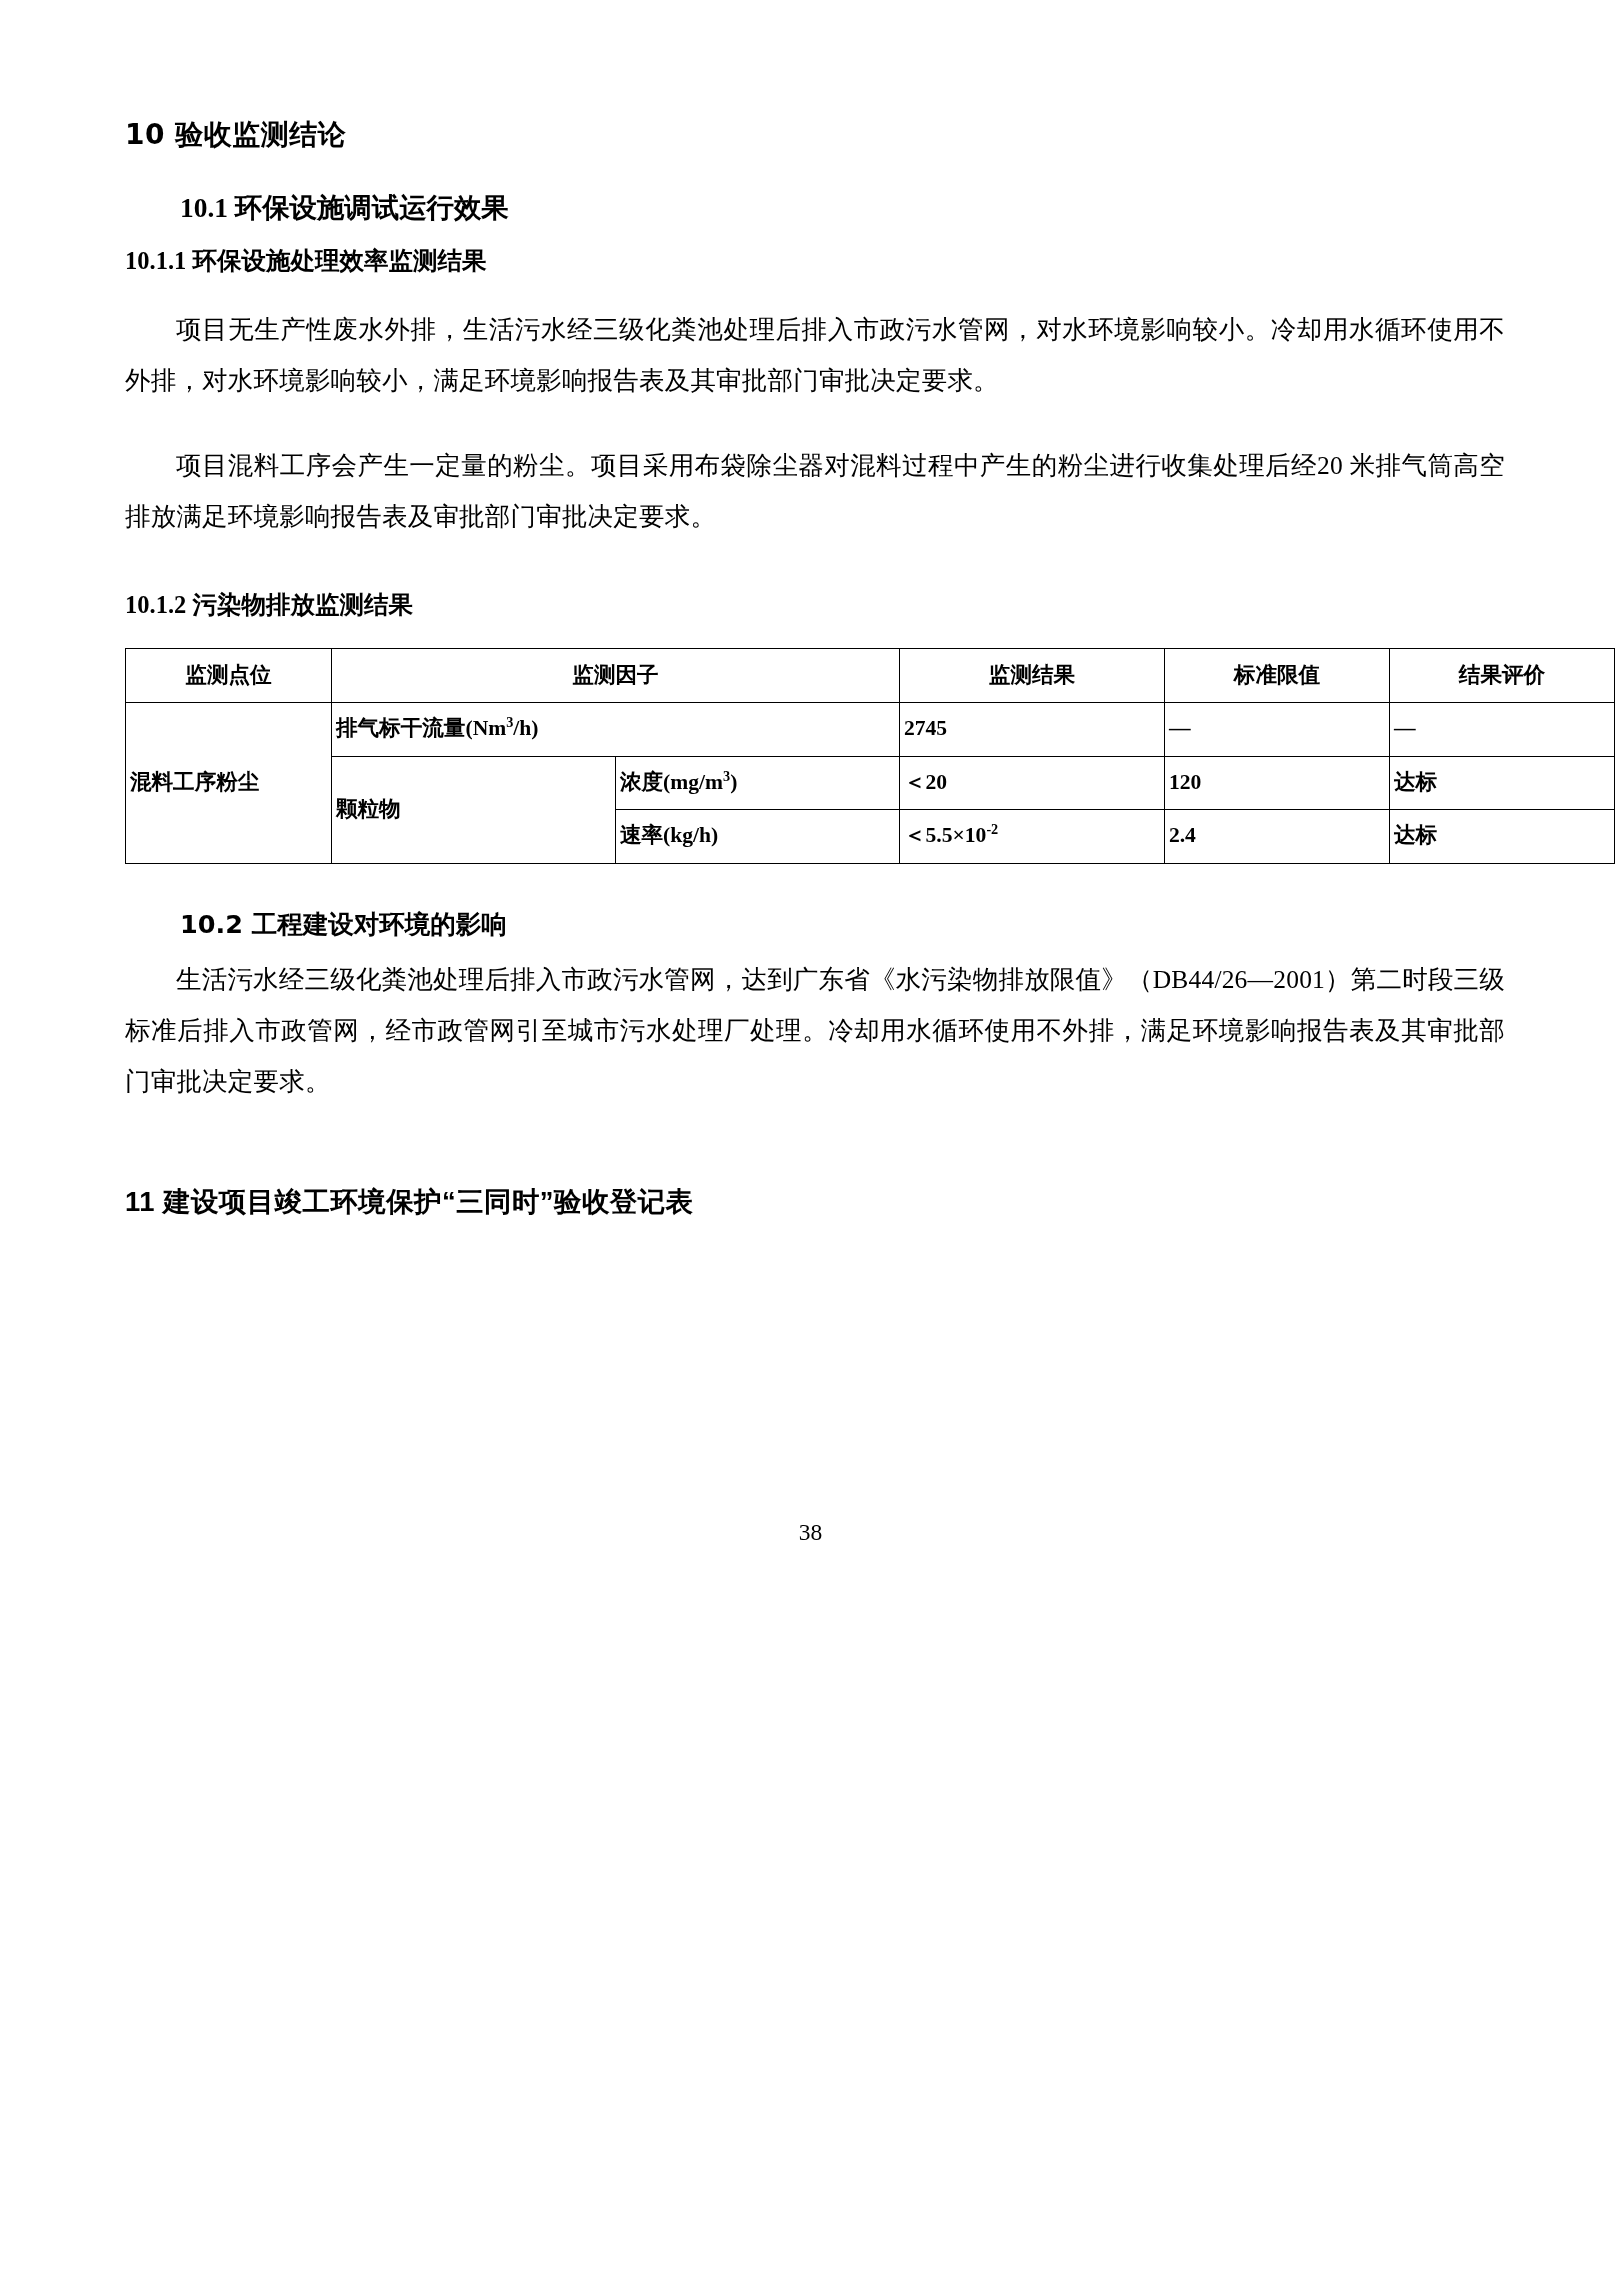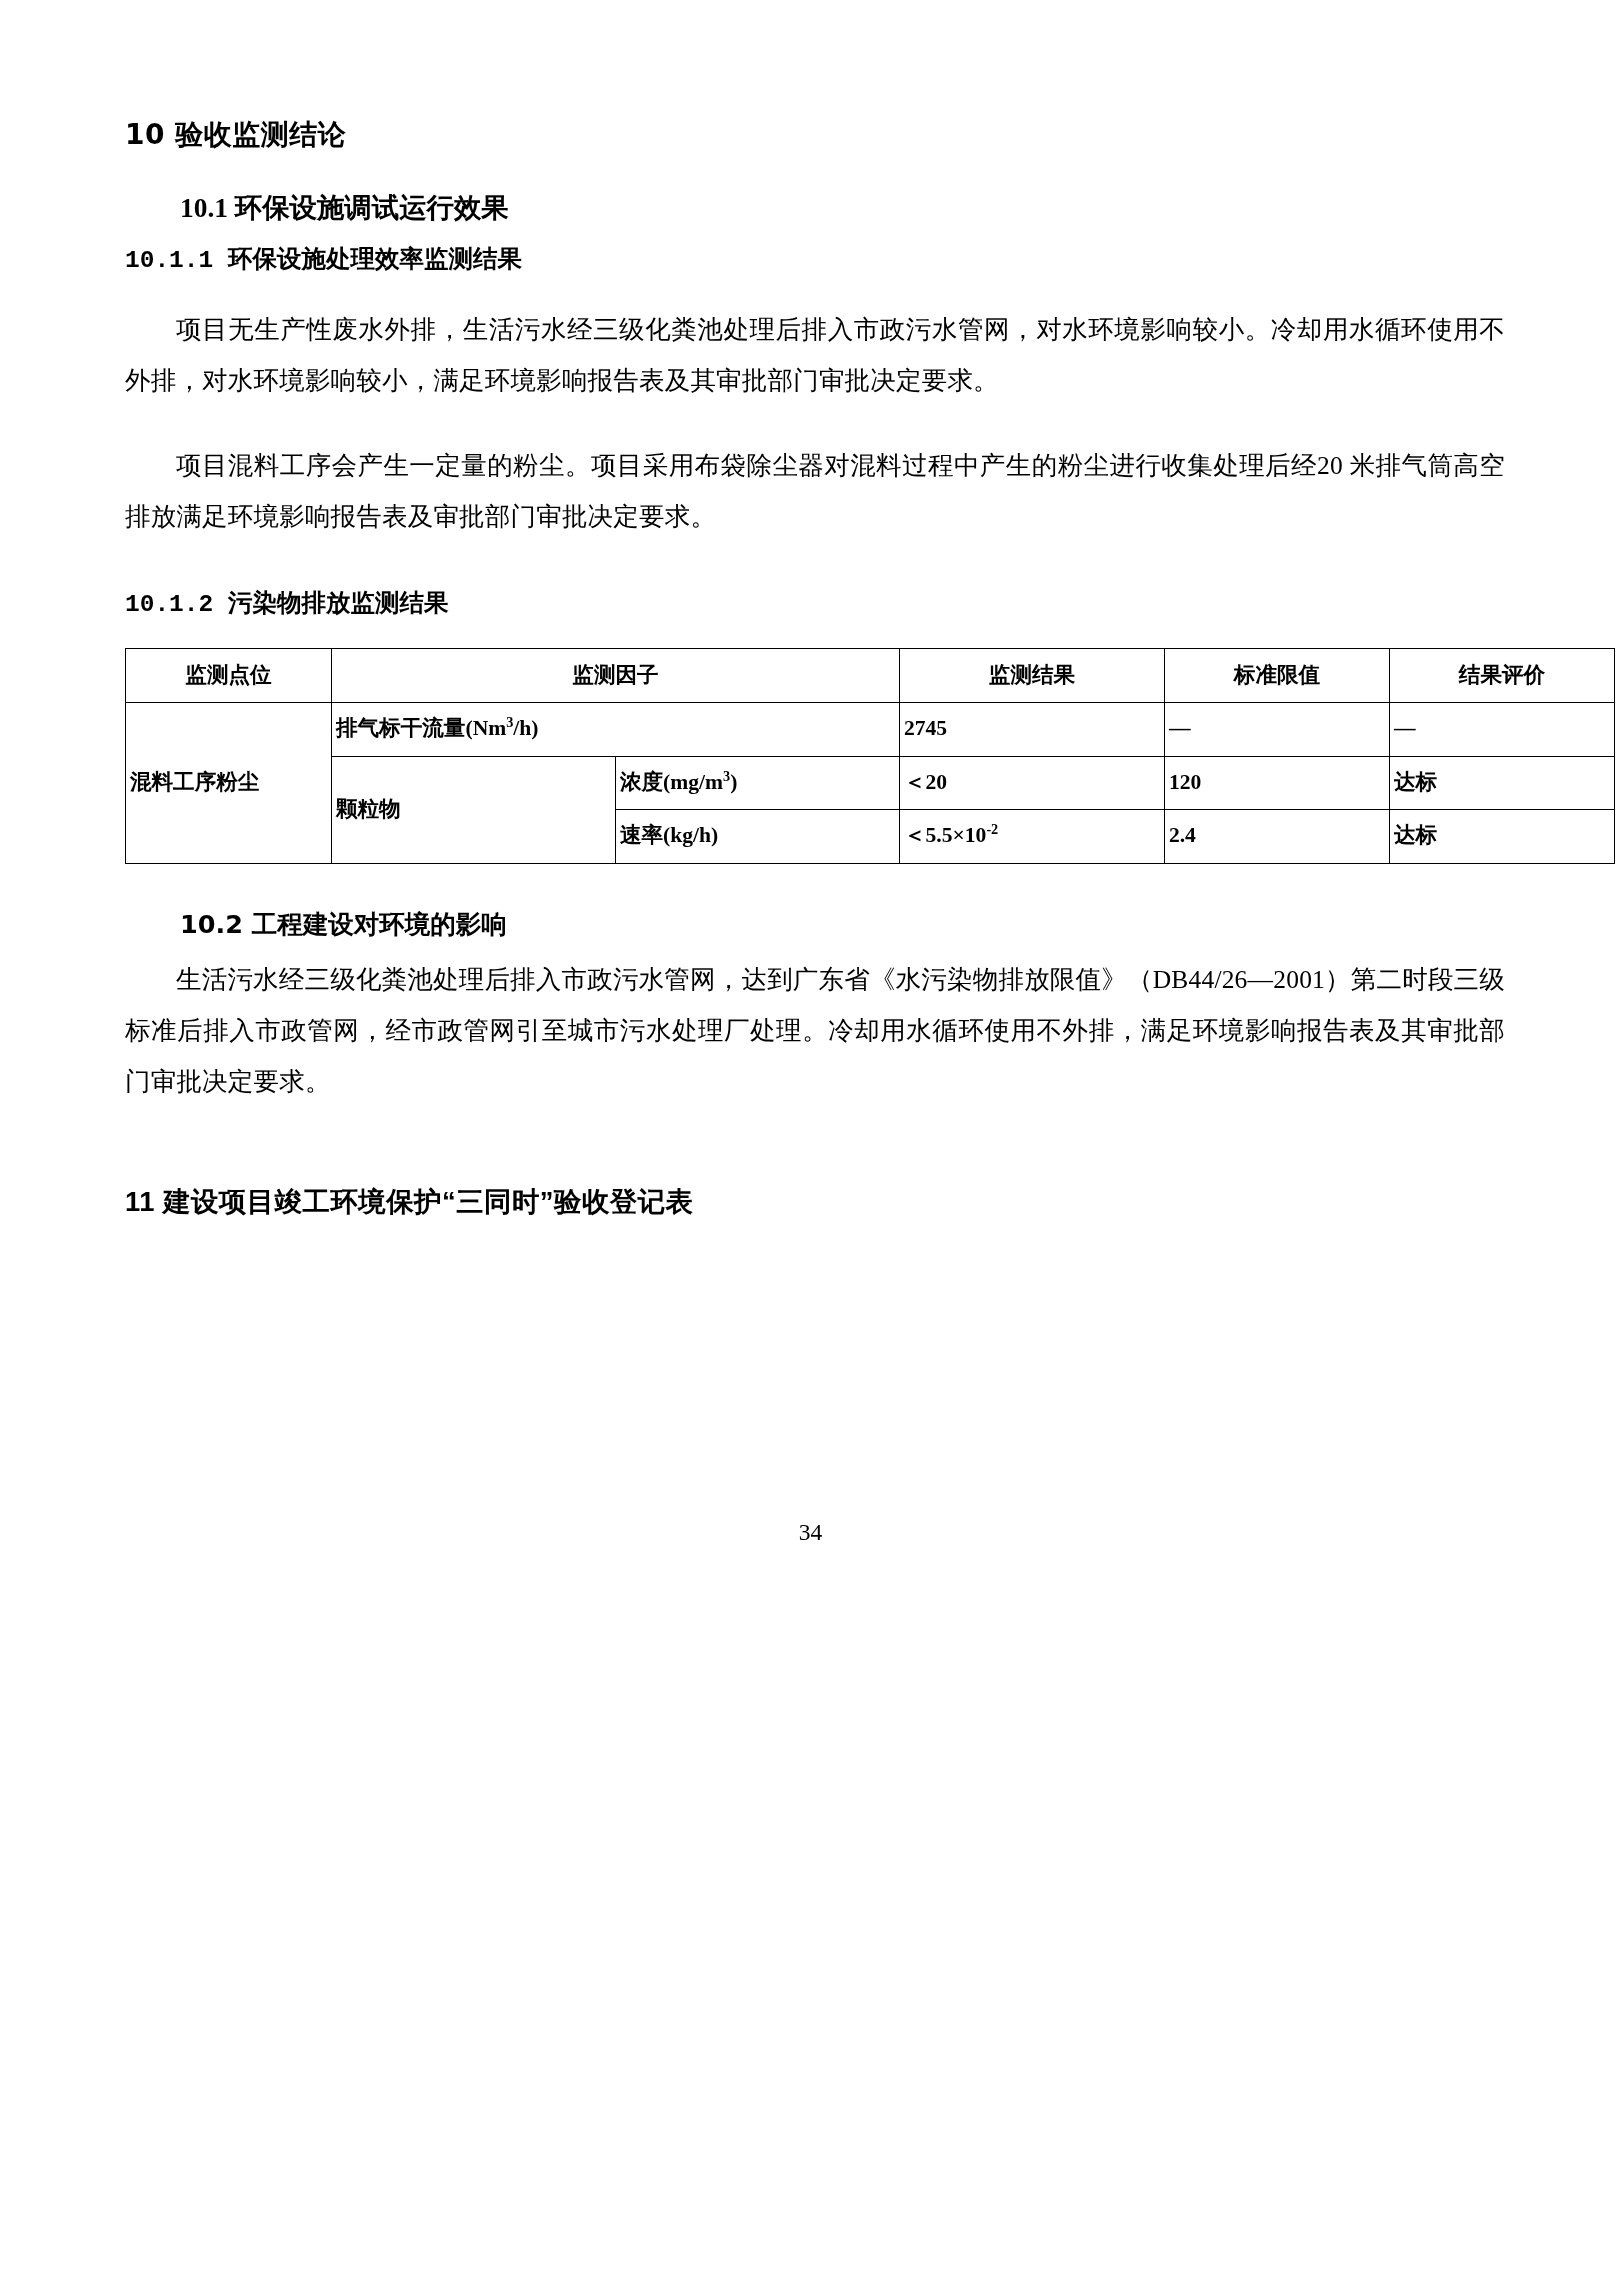--- a/index.html
+++ b/index.html
@@ -39,21 +39,21 @@
     line-height: 1.25;
   }
   .h2-sans {
     font-family: "DejaVu Sans", "Liberation Sans", sans-serif;
     font-weight: bold;
     font-size: 25.5px;
     margin: 0 0 13.7px 55px;
     line-height: 1.25;
   }
   .h3 {
-    font-family: Liberation Mono, monospace;
+    font-family: Liberation Serif, serif;
     font-weight: bold;
     font-size: 24.5px;
     margin: 0 0 27.4px 0;
     line-height: 1.25;
   }
   .h1-sans-big {
     font-family: Liberation Sans, sans-serif;
     font-weight: bold;
     font-size: 27.4px;
     margin: 43px 0 0 0;
@@ -182,16 +182,16 @@
 
   <h2 class="h2-sans">10.2 工程建设对环境的影响</h2>
 
   <p class="body indent">生活污水经三级化粪池处理后排入市政污水管网，达到广东省《水污染物排放限值》（DB44/26—2001）第二时段三级标准后排入市政管网，经市政管网引至城市污水处理厂处理。冷却用水循环使用不外排，满足环境影响报告表及其审批部门审批决定要求。</p>
 
   <div class="gap-small"></div>
 
 
   <h2 class="h1-sans-big">11 建设项目竣工环境保护“三同时”验收登记表</h2>
 
-  <div class="page-number">34</div>
+  <div class="page-number">38</div>
 
 </div>
 
 
 </body></html>

